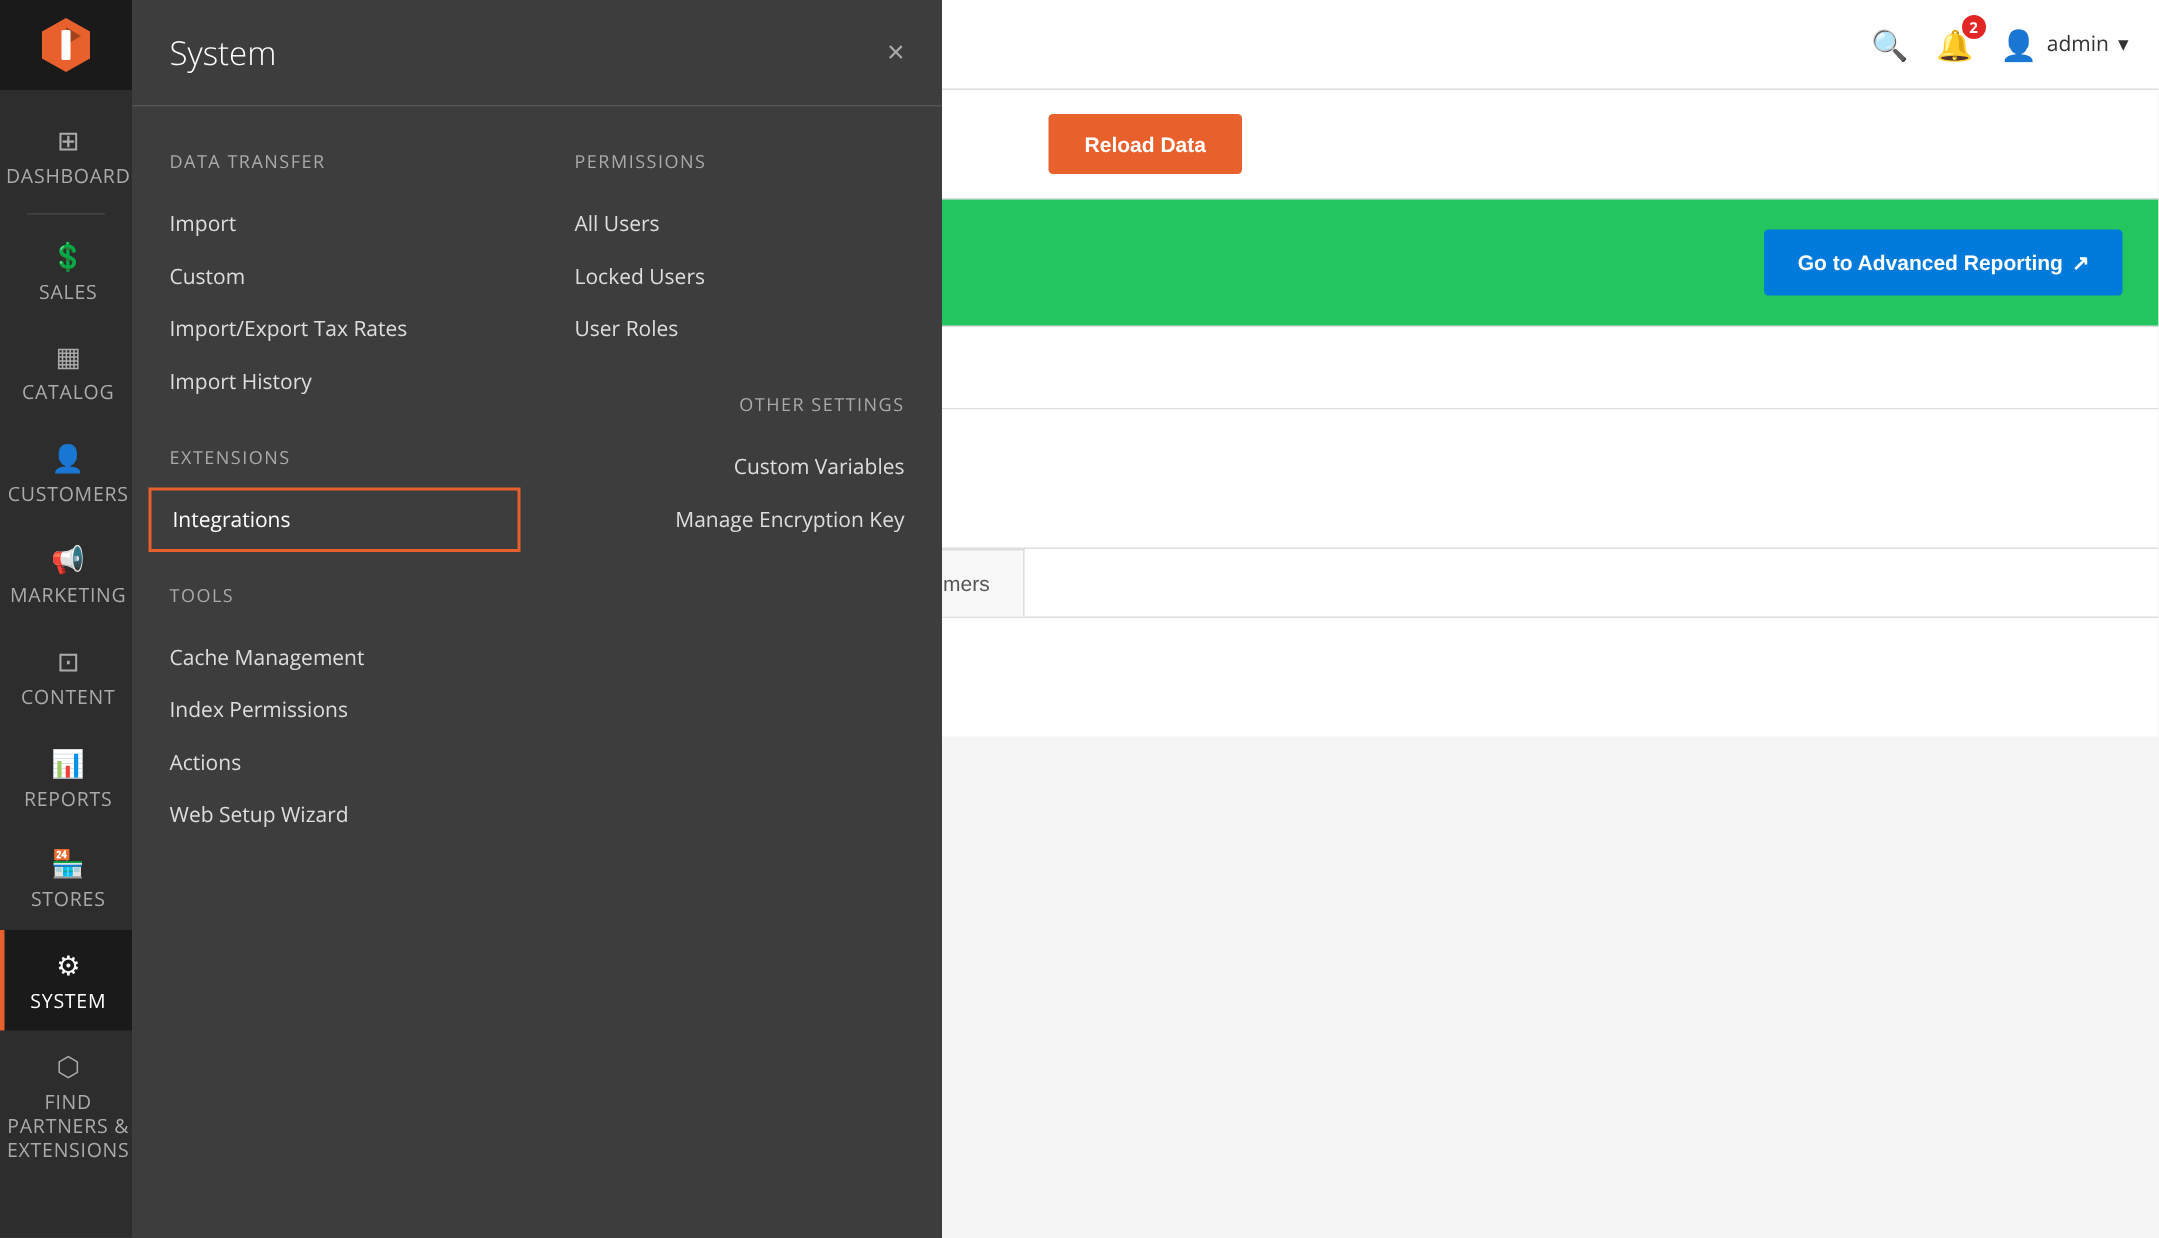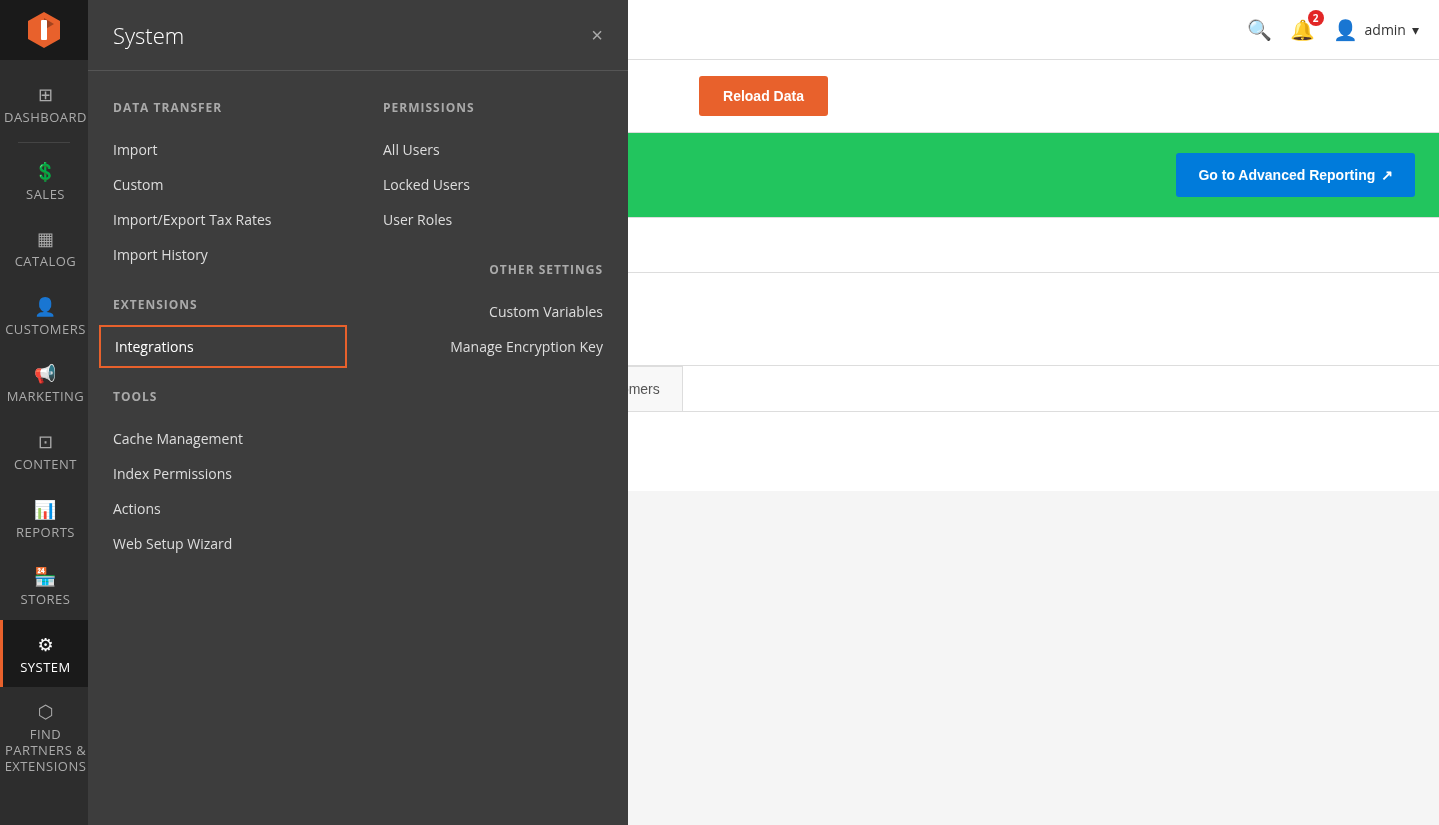--- a/index.html
+++ b/index.html
@@ -61,21 +61,21 @@
     }
     .system-menu-header {
       display: flex; align-items: center; justify-content: space-between;
       padding: 20px 25px; border-bottom: 1px solid #555;
     }
     .system-menu-title { color: #fff; font-size: 22px; font-weight: 300; }
     .system-menu-close { color: #aaa; font-size: 20px; cursor: pointer; background: none; border: none; }
     .system-menu-body { display: flex; flex: 1; overflow-y: auto; }
     .menu-col { flex: 1; padding: 20px 25px; }
     .menu-section-title {
-      color: #aaa; font-size: 12px; font-weight: 700; text-transform: uppercase;
+      color: #aaa; font-size: 12px; font-weight: 400; text-transform: uppercase;
       letter-spacing: 1px; margin-bottom: 16px; margin-top: 8px;
     }
     .menu-item {
       display: block; color: #ddd; font-size: 14px; padding: 8px 0;
       cursor: pointer; text-decoration: none;
       transition: color 0.15s;
     }
     .menu-item.highlighted {
       display: block; padding: 10px 14px; margin: -4px -14px;
       border: 2px solid #e8612c; color: #fff;

